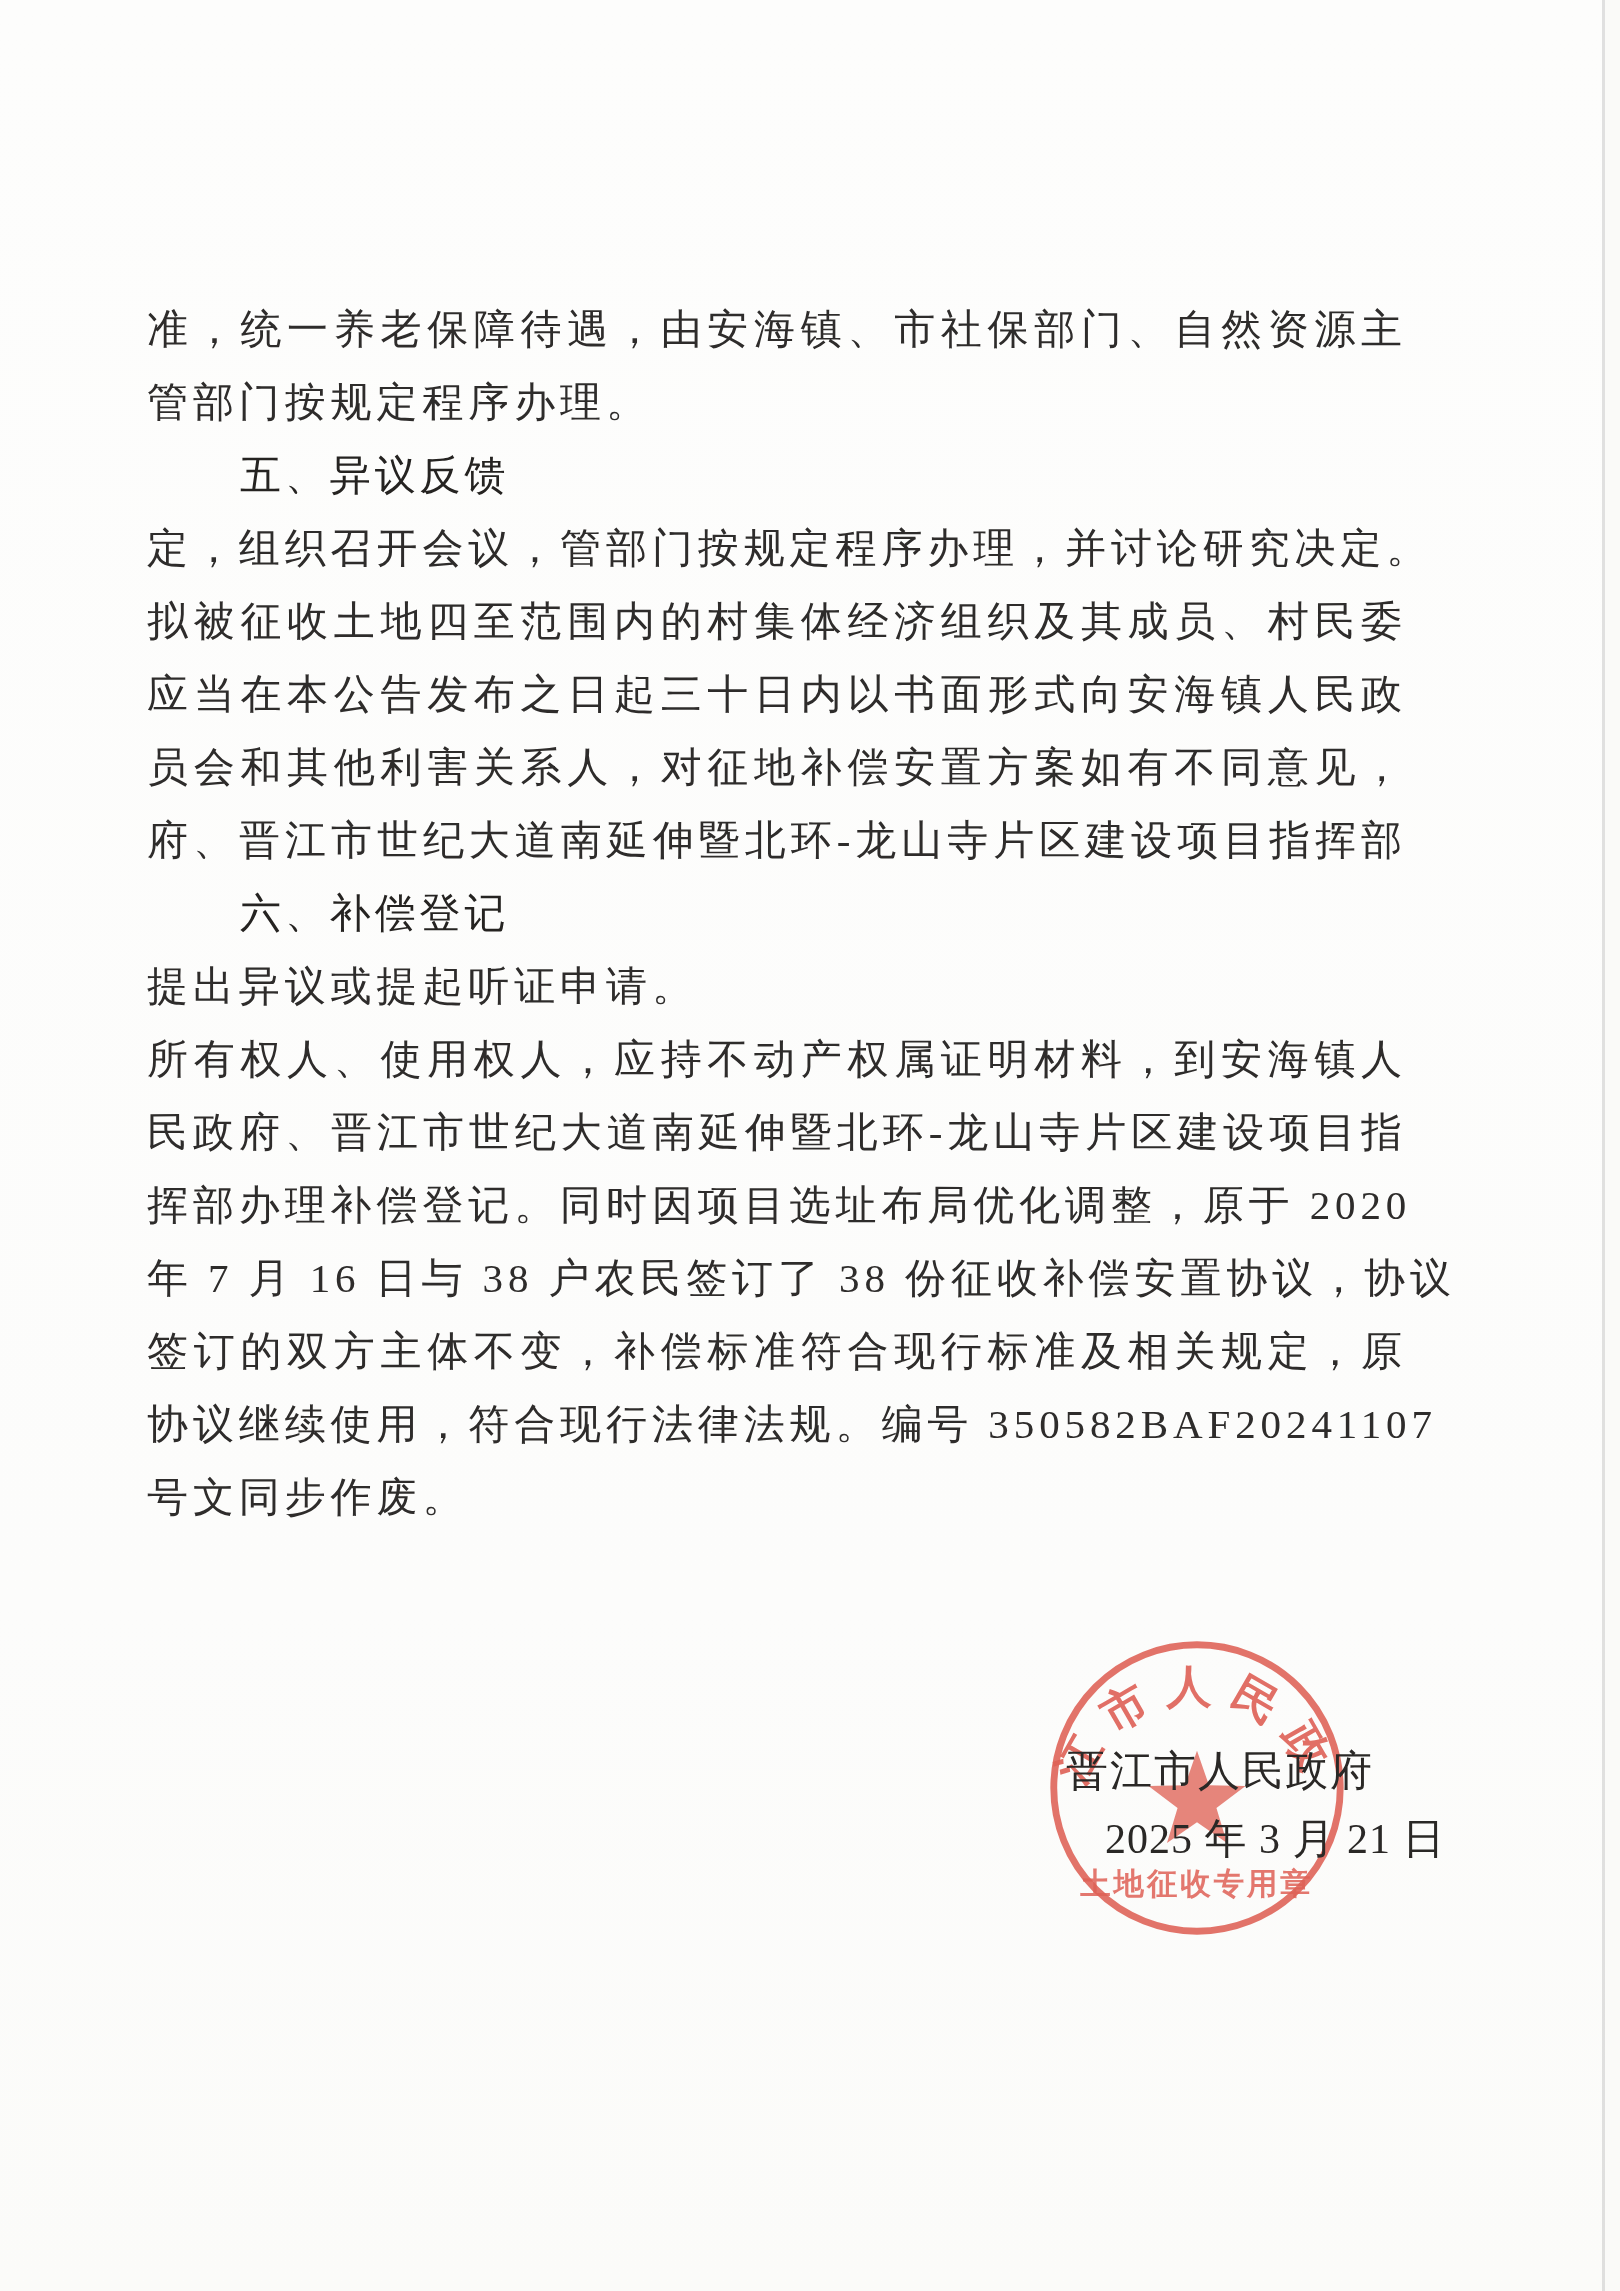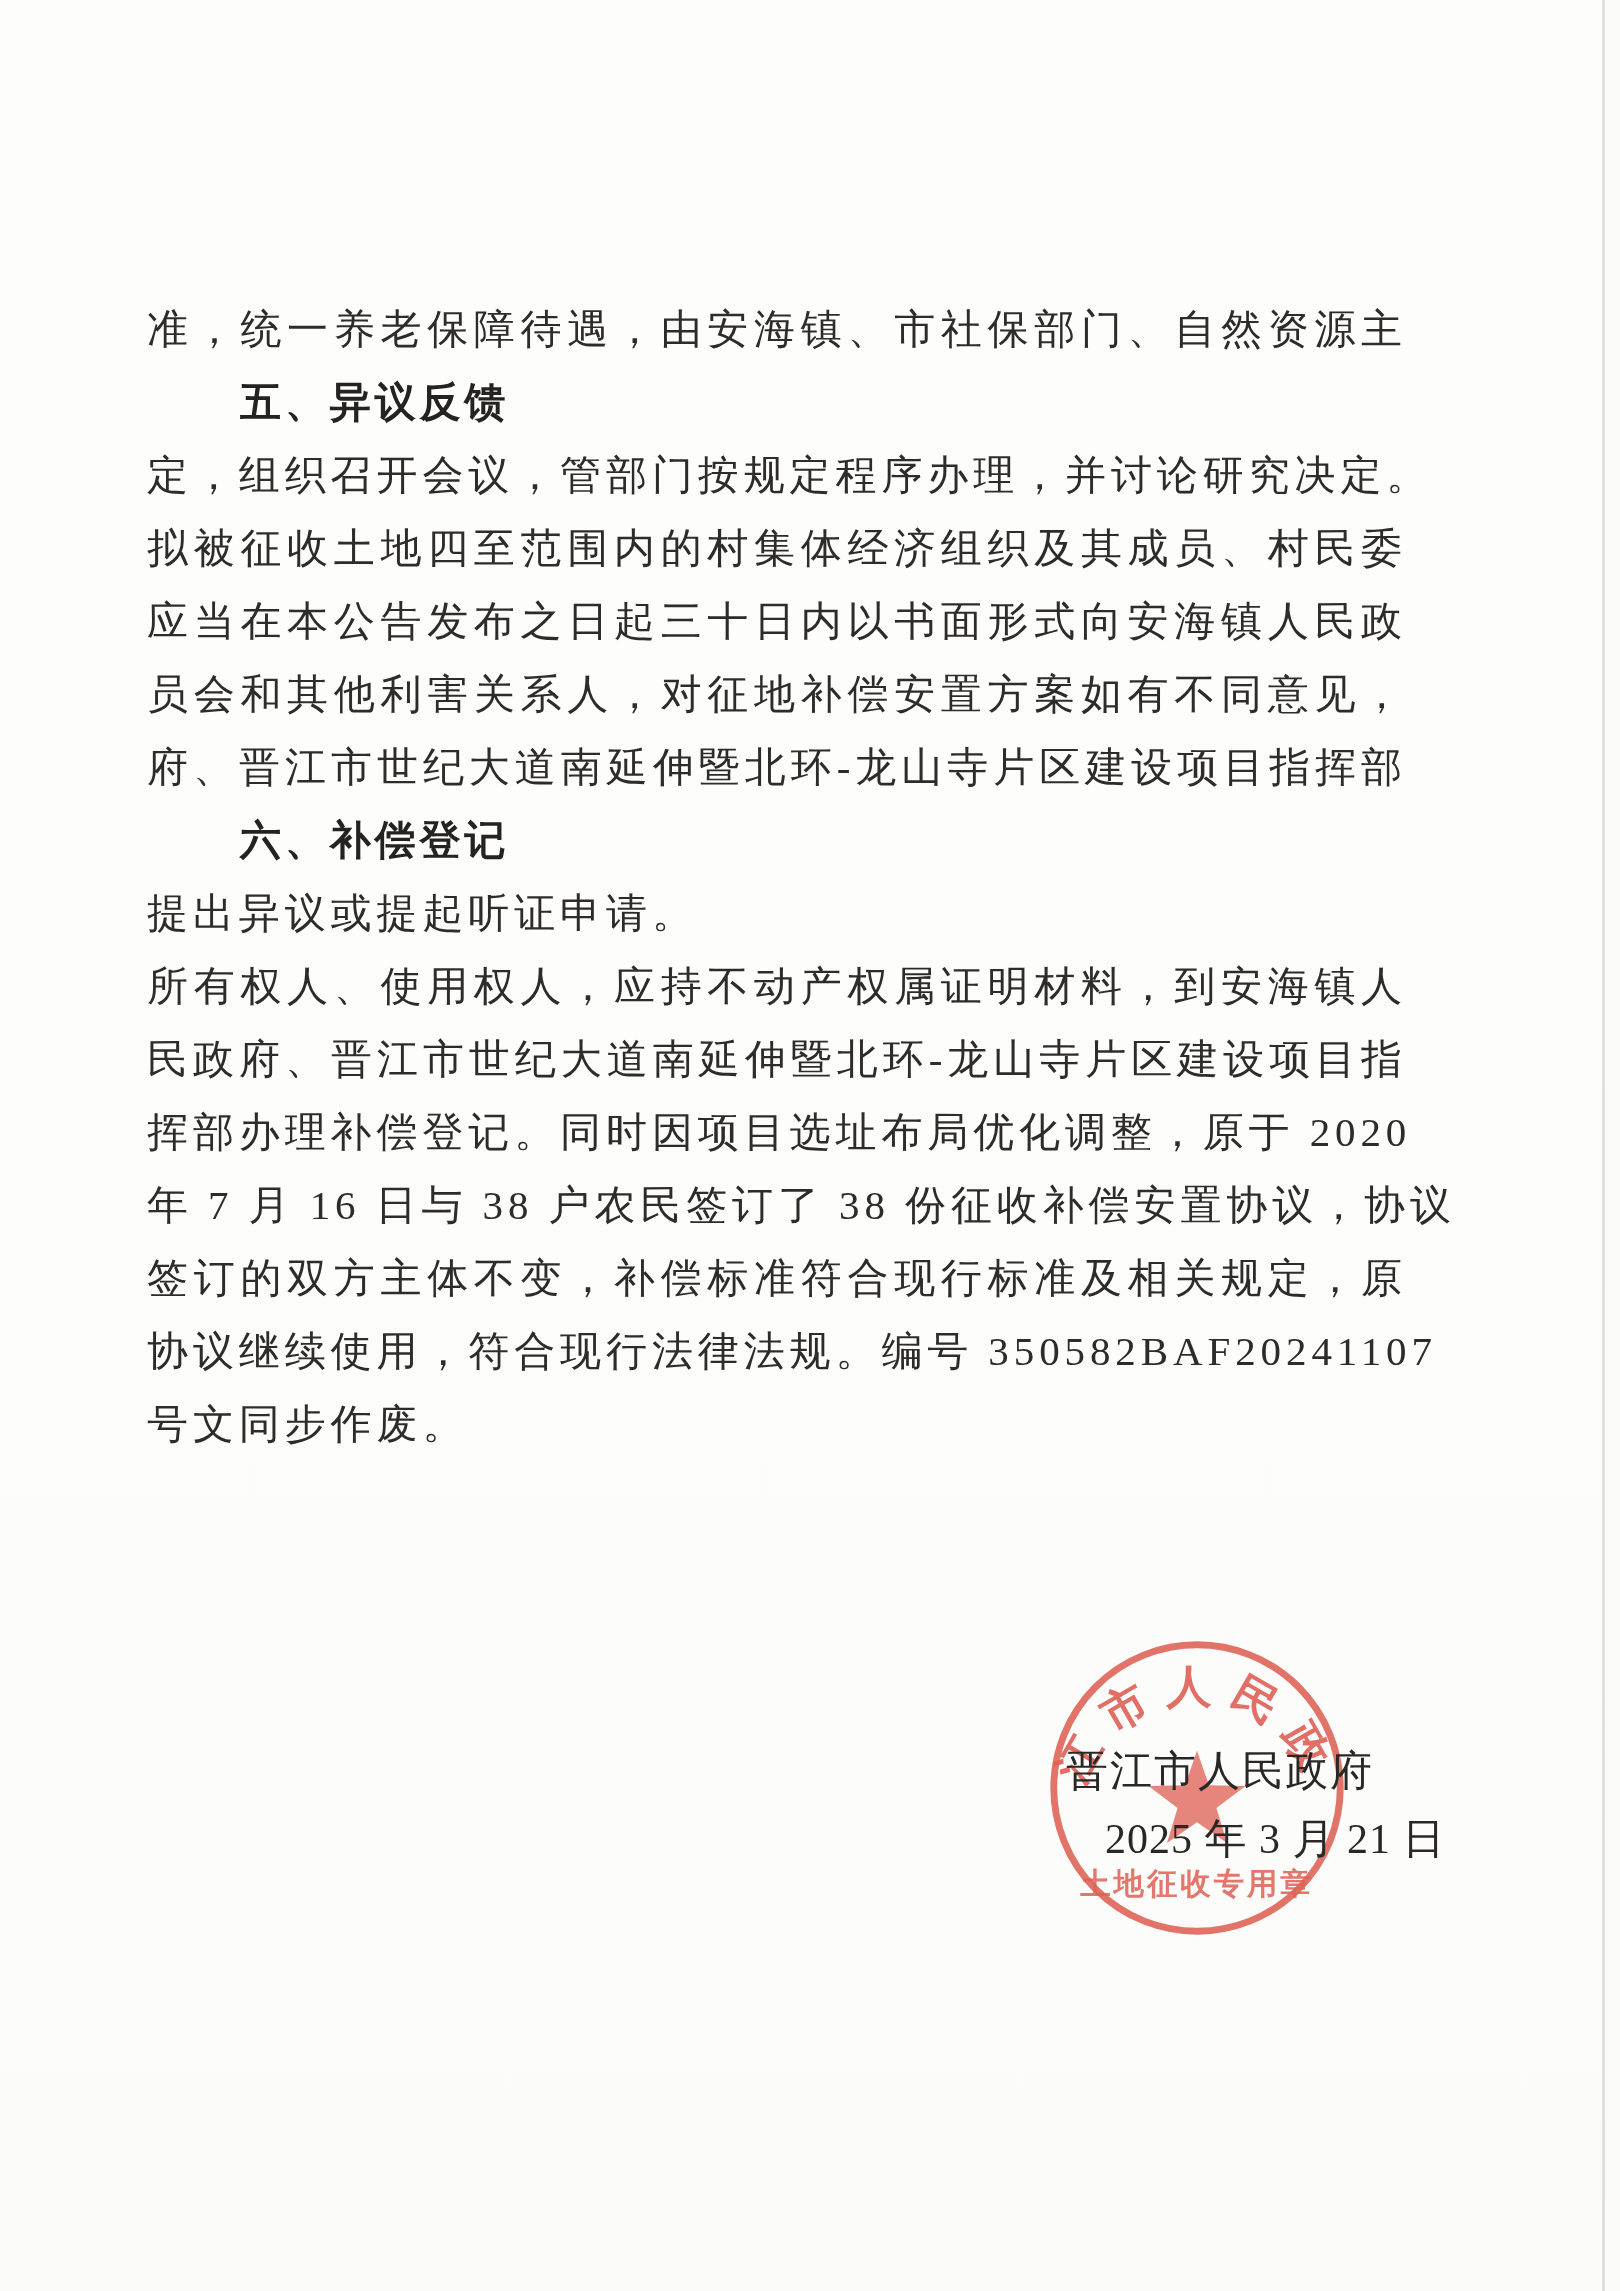--- a/index.html
+++ b/index.html
@@ -46,21 +46,21 @@
     white-space: nowrap;
   }
   #doc-body .line.last {
     text-align-last: left;
   }
   #doc-body .line.indent {
     text-indent: 93px;
   }
   #doc-body .line.heading {
     font-family: "Liberation Sans", "DejaVu Sans", sans-serif;
-    font-weight: 700;
+    font-weight: 400;
     text-align-last: left;
     text-indent: 93px;
     letter-spacing: 3.9px;
     color: #252321;
   }
   
   .sig-authority {
     position: absolute;
     left: 1066px; top: 1743px;
     font-size: 42px;
@@ -90,20 +90,21 @@
 </head>
 <body>
 
 <div id="page">
 
   <div class="scan-edge"></div>
   <div class="scan-edge-right"></div>
 
   <div id="doc-body">
       <div class="line">准，统一养老保障待遇，由安海镇、市社保部门、自然资源主</div>
+      <div class="line last">管部门按规定程序办理。</div>
       <div class="line heading last">五、异议反馈</div>
       <div class="line">定，组织召开会议，管部门按规定程序办理，并讨论研究决定。</div>
       <div class="line">拟被征收土地四至范围内的村集体经济组织及其成员、村民委</div>
       <div class="line">应当在本公告发布之日起三十日内以书面形式向安海镇人民政</div>
       <div class="line">员会和其他利害关系人，对征地补偿安置方案如有不同意见，</div>
       <div class="line">府、晋江市世纪大道南延伸暨北环-龙山寺片区建设项目指挥部</div>
       <div class="line heading last">六、补偿登记</div>
       <div class="line last">提出异议或提起听证申请。</div>
       <div class="line">所有权人、使用权人，应持不动产权属证明材料，到安海镇人</div>
       <div class="line">民政府、晋江市世纪大道南延伸暨北环-龙山寺片区建设项目指</div>

